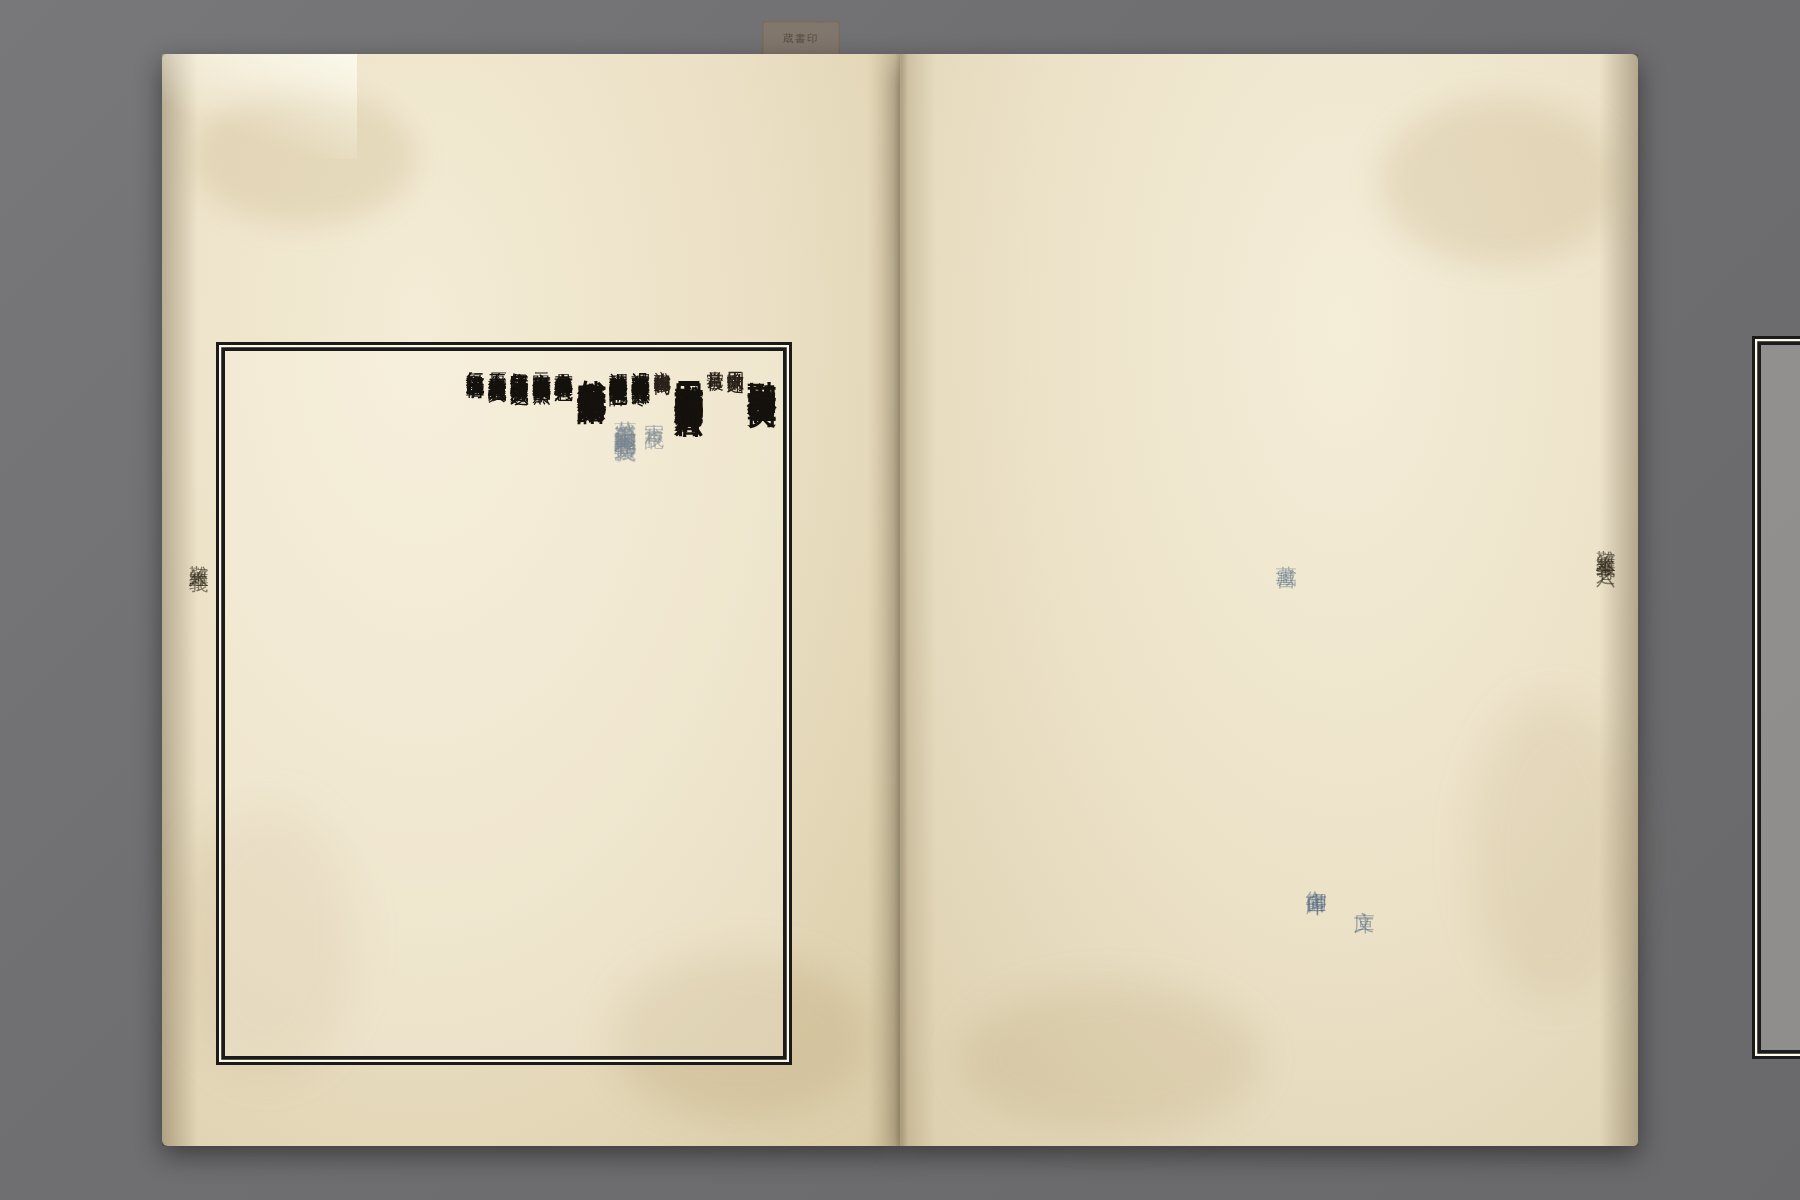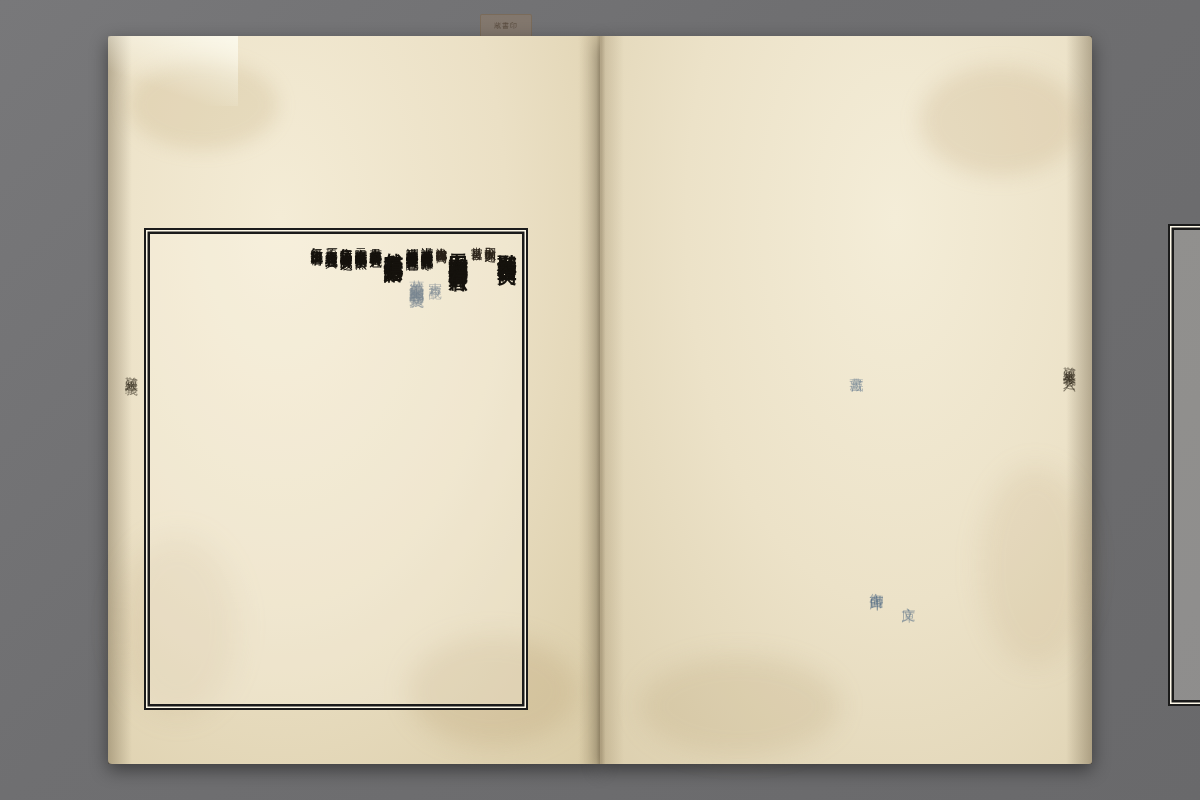--- a/index.html
+++ b/index.html
@@ -147,21 +147,21 @@
     writing-mode: vertical-rl;
     text-orientation: upright;
     font-family: "DejaVu Serif", serif;
     font-size: 13px;
     color: rgba(40,32,20,0.55);
     letter-spacing: 2px;
   }
 
   .top-label {
     position: absolute;
-    left: 480px;
+    left: 508px;
     top: 14px;
     width: 50px;
     height: 22px;
     background: rgba(160,128,96,0.35);
     border: 1px solid rgba(110,85,55,0.35);
     border-radius: 2px;
   }
   .top-label span {
     display: block;
     font-size: 7px;

